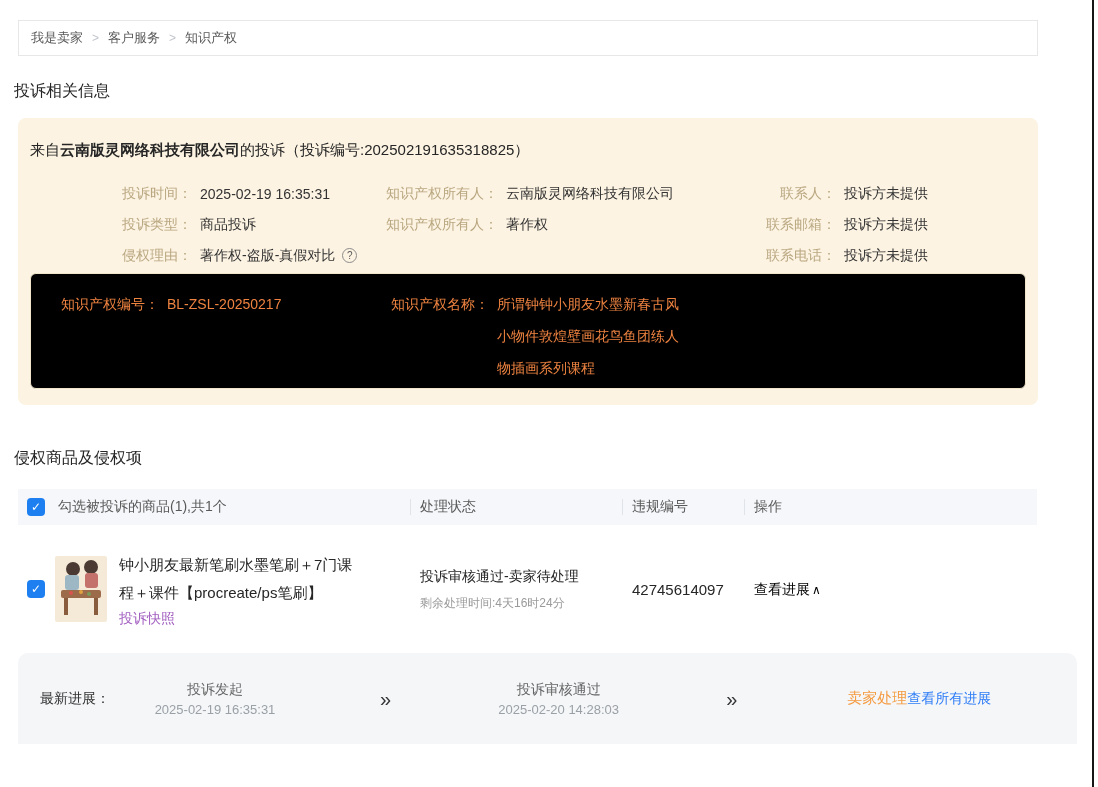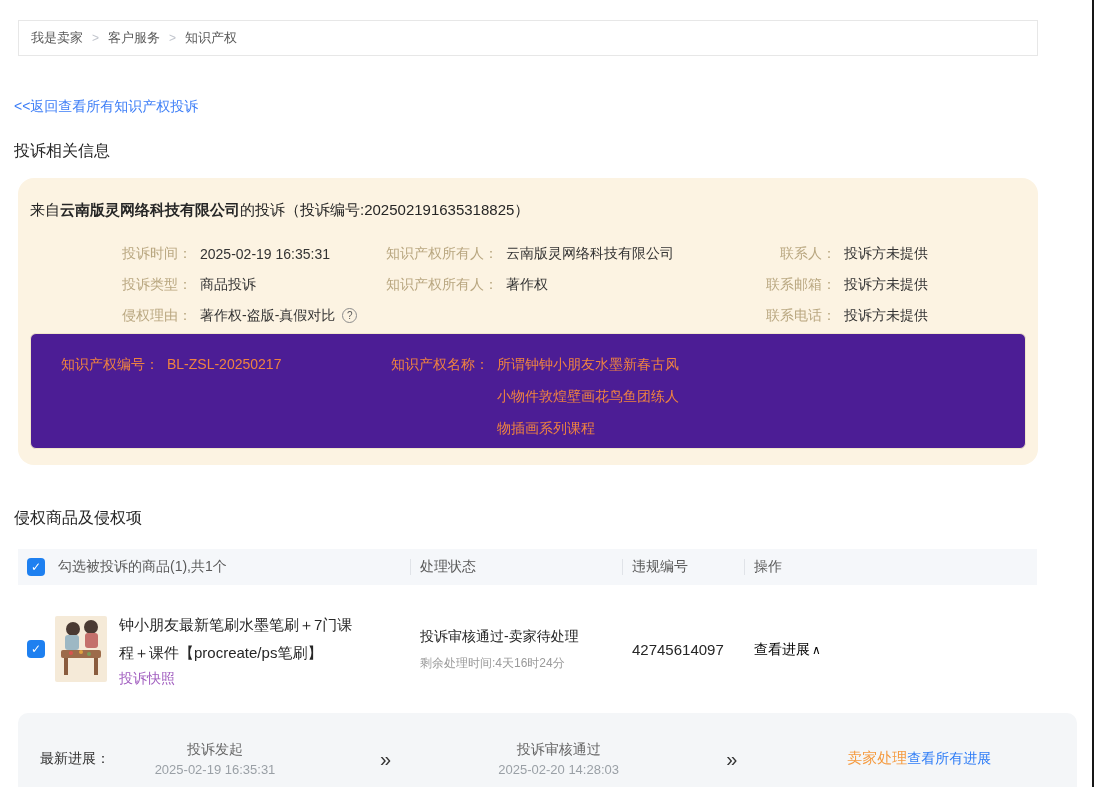--- a/index.html
+++ b/index.html
@@ -44,21 +44,21 @@
   }
 
   .sec-title { margin: 24px 0 0 14px; font-size: 16px; font-weight: 400; color: #262626; line-height: 22px; }
   .sec-title.second { margin-top: 42px; }
 
   
   .complaint-box {
     margin: 16px 0 0 18px;
     width: 1020px; height: 287px;
     background: #fcf3e2;
-    border-radius: 16px;
+    border-radius: 8px;
     padding: 22px 12px 0 12px;
   }
   .complaint-head { font-size: 15px; color: #262626; line-height: 20px; }
   .complaint-head b { font-weight: bold; }
 
   .fields { display: flex; margin-top: 18px; }
   .fcol1 { width: 340px; } .fcol2 { width: 380px; } .fcol3 { flex: 1; }
   .frow { display: flex; align-items: center; height: 31px; font-size: 14px; }
   .flabel { text-align: right; color: #b9a780; white-space: nowrap; }
   .fcol1 .flabel { width: 162px; } .fcol2 .flabel { width: 128px; } .fcol3 .flabel { width: 86px; }
@@ -67,21 +67,21 @@
     display: inline-flex; align-items: center; justify-content: center;
     width: 15px; height: 15px; margin-left: 7px;
     border: 1px solid #8c8c8c; border-radius: 50%;
     font-size: 10px; color: #595959; cursor: pointer;
   }
 
   
   .ip-box {
     margin-top: 2px;
     width: 996px; height: 116px;
-    background: #4c1d95;
+    background: #000000;
     border: 1px solid #f1e6cb;
     border-radius: 6px;
     padding: 14px 0 0 30px;
     display: flex;
     font-size: 14px; color: #ef8340; line-height: 32px;
   }
   .ip-code { width: 330px; display: flex; }
   .ip-code .v { margin-left: 8px; }
   .ip-name { display: flex; }
   .ip-name .v { margin-left: 8px; width: 188px; }
@@ -149,21 +149,20 @@
   
   <div class="breadcrumb">
     <span class="crumb">我是卖家</span>
     <span class="sep">&gt;</span>
     <span class="crumb">客户服务</span>
     <span class="sep">&gt;</span>
     <span class="crumb">知识产权</span>
   </div>
 
   
-  <a class="back-link">&lt;&lt;返回查看所有知识产权投诉</a>
 
   
   <div class="sec-title">投诉相关信息</div>
 
   
   <div class="complaint-box">
     <div class="complaint-head">
       <span>来自</span><b>云南版灵网络科技有限公司</b><span>的投诉（投诉编号:202502191635318825）</span>
     </div>
 

